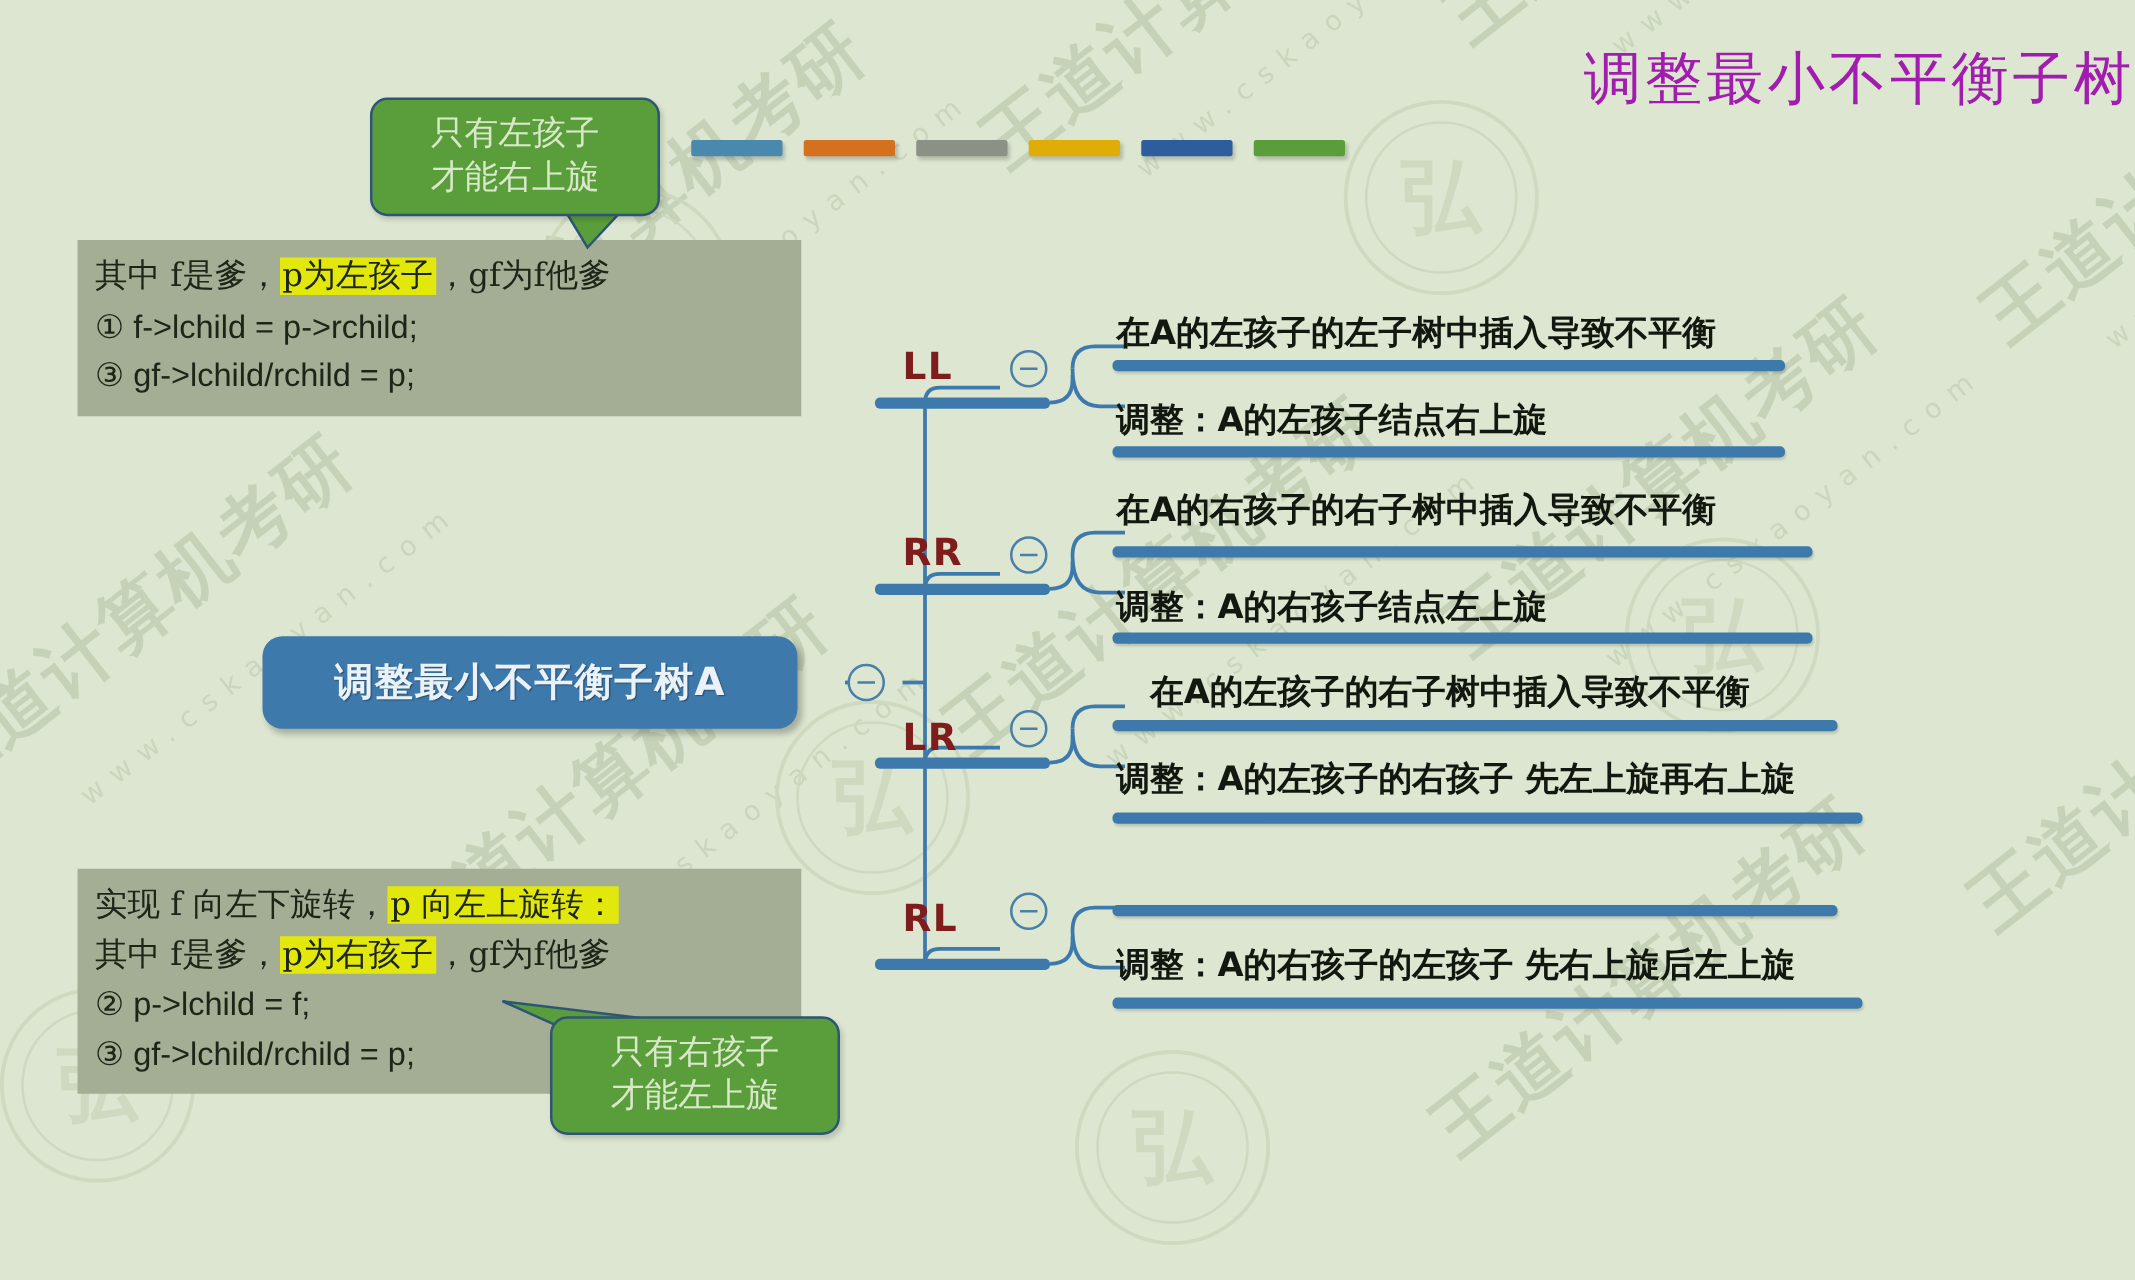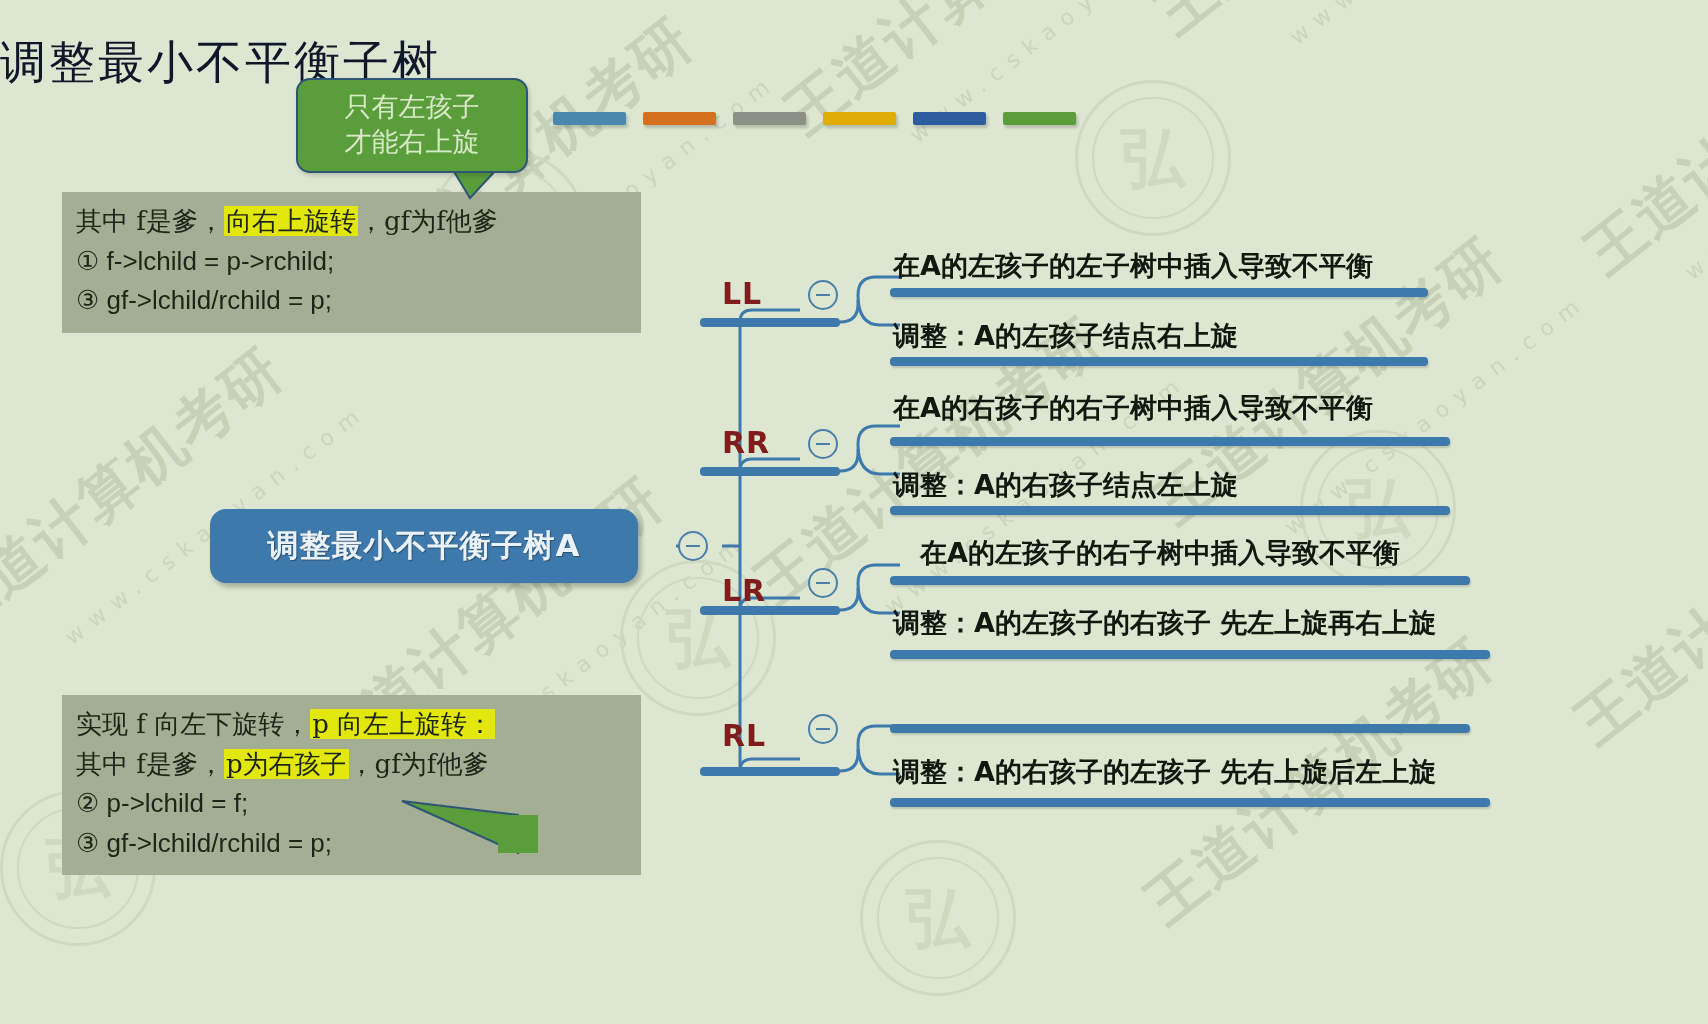--- a/index.html
+++ b/index.html
@@ -48,23 +48,23 @@
   .wm-seal .glyph{
     position:absolute; left:0; right:0; top:50%; transform:translateY(-50%);
     text-align:center; font-size:64px; font-weight:bold; color:#cdd8bf;
     font-family:"DejaVu Serif", serif;
   }
 
   
   .title {
     position: absolute;
     left: 0; top: 32px; width: 1708px;
-    text-align: left;
+    text-align: right;
     font-size: 46px;
-    color: #0f172a;
+    color: #a21caf;
     font-family: "DejaVu Serif", "Liberation Serif", serif;
     letter-spacing: 3px;
     white-space: nowrap;
   }
   .colorbars {
     position: absolute;
     left: 553px; top: 112px;
     display: flex;
     gap: 17px;
   }
@@ -299,21 +299,21 @@
   <div class="leaf-bar" style="left:890px; top:650px; width:600px;"></div>
 
   <div class="branch-label" style="left:722px; top:718px;">RL</div>
   <div class="branch-bar" style="left:700px; top:767px; width:140px;"></div>
   <div class="collapse" style="left:808px; top:714px;"></div>
   <div class="leaf-bar" style="left:890px; top:724px; width:580px;"></div>
   <div class="leaf-text" style="left:893px; top:754px;">调整：A的右孩子的左孩子 先右上旋后左上旋</div>
   <div class="leaf-bar" style="left:890px; top:798px; width:600px;"></div>
 
   <div class="codebox" style="left:62px; top:192px; width:553px;">
-    <span class="row cn"><span>其中 f是爹，</span><span class="hl">向右上旋转</span><span>，gf为f他爹</span></span>
+    <span class="row cn"><span>其中 f是爹，</span><span class="hl">p为左孩子</span><span>，gf为f他爹</span></span>
     <span class="row">① f-&gt;lchild = p-&gt;rchild;</span>
     <span class="row">③ gf-&gt;lchild/rchild = p;</span>
   </div>
 
   <div class="codebox" style="left:62px; top:695px; width:553px;">
     <span class="row cn"><span>实现 f 向左下旋转，</span><span class="hl">p 向左上旋转：</span></span>
     <span class="row cn"><span>其中 f是爹，</span><span class="hl">p为右孩子</span><span>，gf为f他爹</span></span>
     <span class="row">② p-&gt;lchild = f;</span>
     <span class="row">③ gf-&gt;lchild/rchild = p;</span>
   </div>
@@ -324,14 +324,18 @@
   </svg>
   <div class="callout" style="left:296px; top:78px; width:196px;">
     <span class="l">只有左孩子</span>
     <span class="l">才能右上旋</span>
   </div>
 
   <svg class="tail" style="left:398px; top:795px; width:180px; height:70px;">
     <path d="M 4,6 L 120,58 L 120,20 Z" fill="#5a9e3c" stroke="#2e5576" stroke-width="2"></path>
     <path d="M 100,20 L 140,20 L 140,58 L 100,58 Z" fill="#5a9e3c" stroke="none"></path>
   </svg>
+  <div class="callout" style="left:440px; top:813px; width:196px;">
+    <span class="l">只有右孩子</span>
+    <span class="l">才能左上旋</span>
+  </div>
 
 </div>
 
 </body></html>

